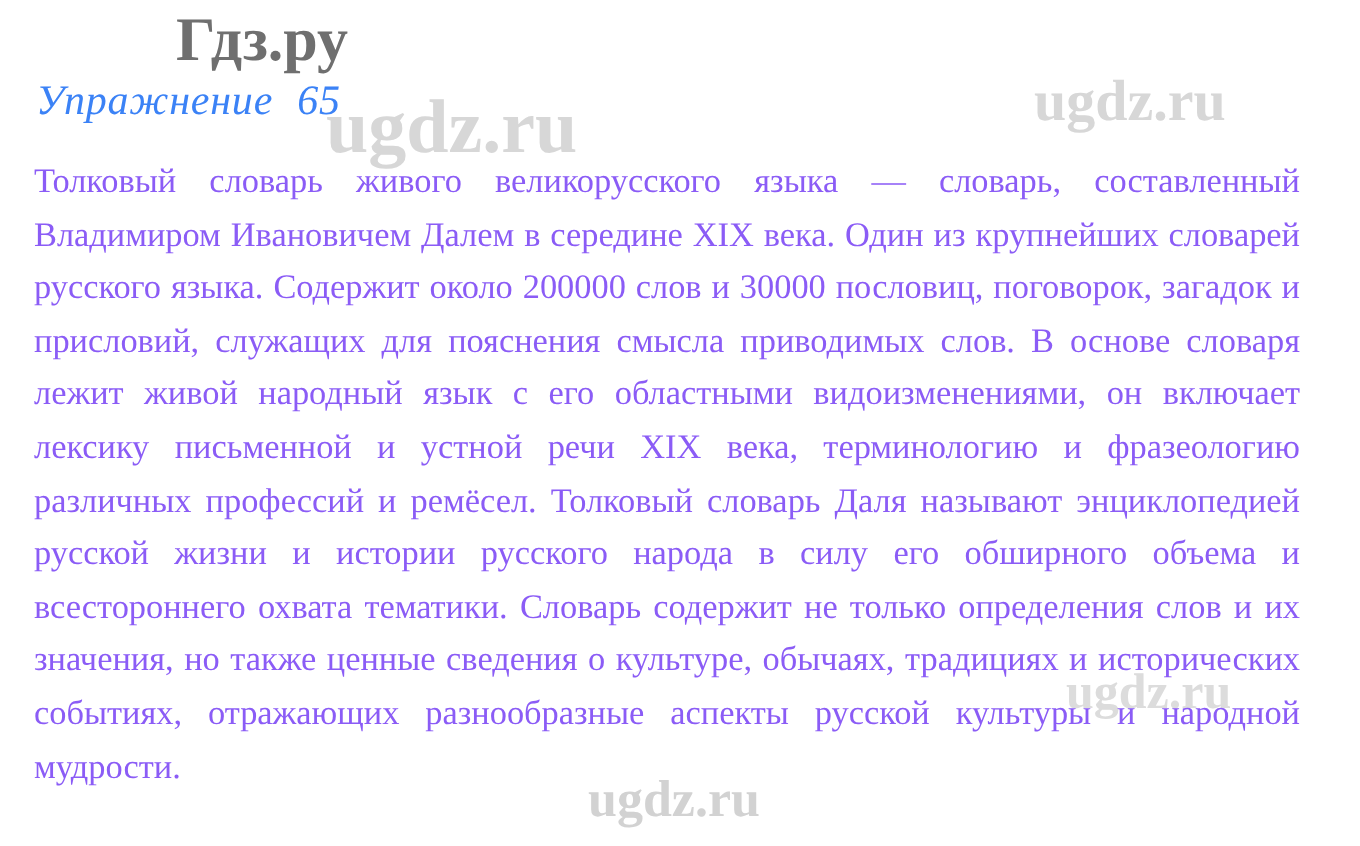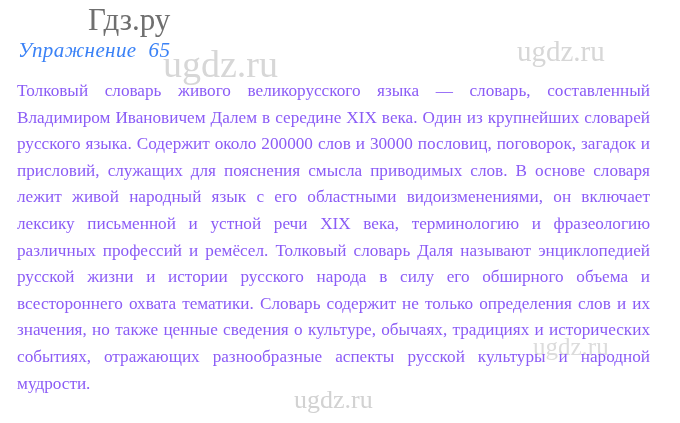--- a/index.html
+++ b/index.html
@@ -16,21 +16,21 @@
   }
   .page {
     position: absolute;
     inset: 0;
   }
 
   
   .wm {
     position: absolute;
     font-family: "Liberation Serif", serif;
-    font-weight: 400;
+    font-weight: 700;
     color: #d9d9d9;
     white-space: nowrap;
     user-select: none;
     pointer-events: none;
     text-align: center;
   }
   .wm-top-left {
     left: 88px;
     top: 2px;
     font-size: 31px;

